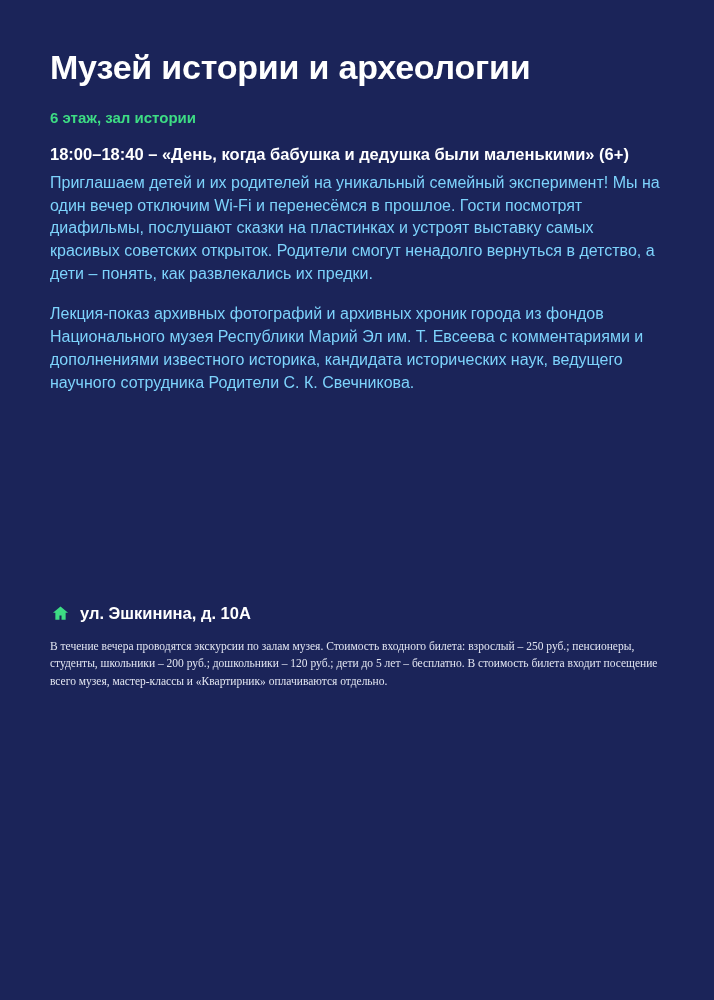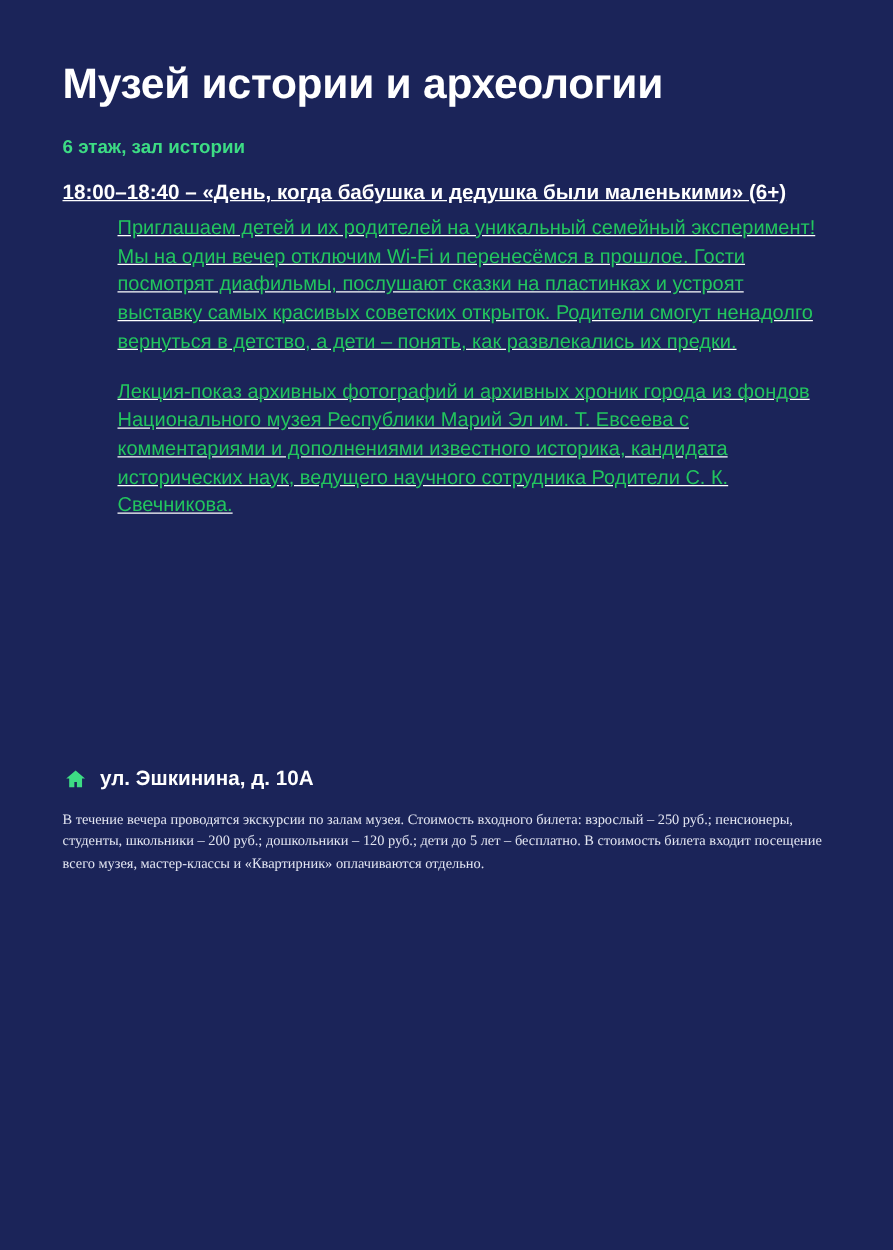--- a/index.html
+++ b/index.html
@@ -30,41 +30,39 @@
     color: #ffffff;
   }
   .subtitle {
     margin-top: 22px;
     font-size: 15px;
     font-weight: bold;
     color: #3ddc84;
   }
   .event {
     margin-top: 18px;
-    text-decoration: underline;
   }
   .event-heading {
     font-size: 16.5px;
     font-weight: bold;
     line-height: 1.32;
     color: #ffffff;
   }
   .event-body {
     margin-top: 6px;
     font-size: 16px;
     line-height: 1.42;
-    color: #22c55e;
+    color: #7dd3fc;
     font-weight: 400;
-    margin-left: 44px;
   }
   .footer {
     position: absolute;
     left: 50px;
     right: 40px;
-    bottom: 8px;
+    bottom: 18px;
   }
   .contacts {
     display: flex;
     align-items: center;
     gap: 34px;
     margin-bottom: 14px;
   }
   .contact {
     display: flex;
     align-items: center;

